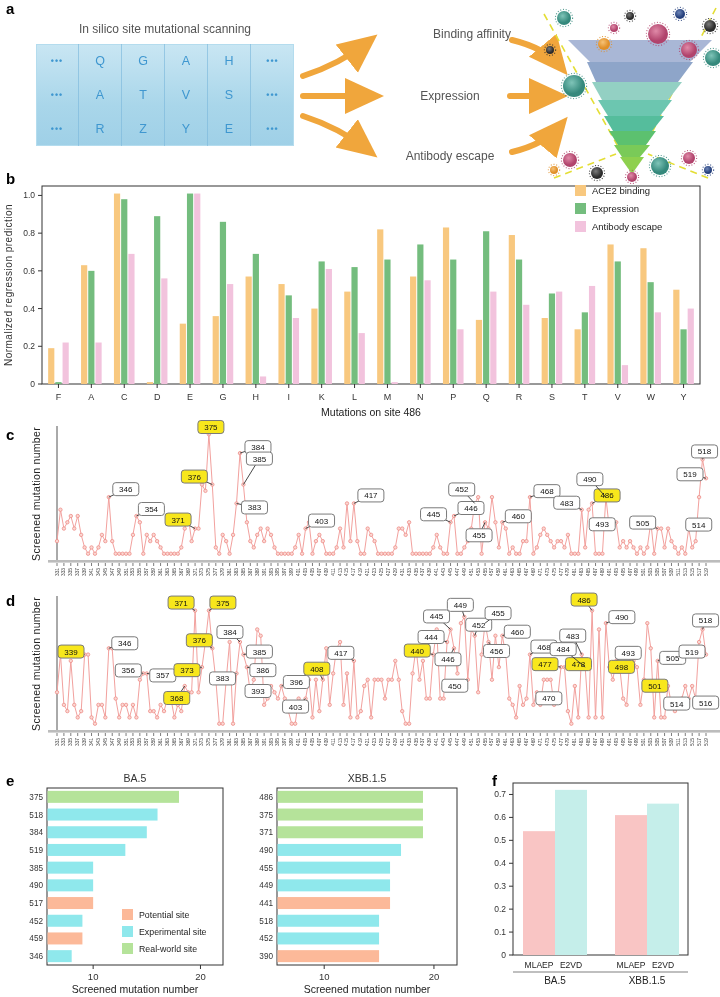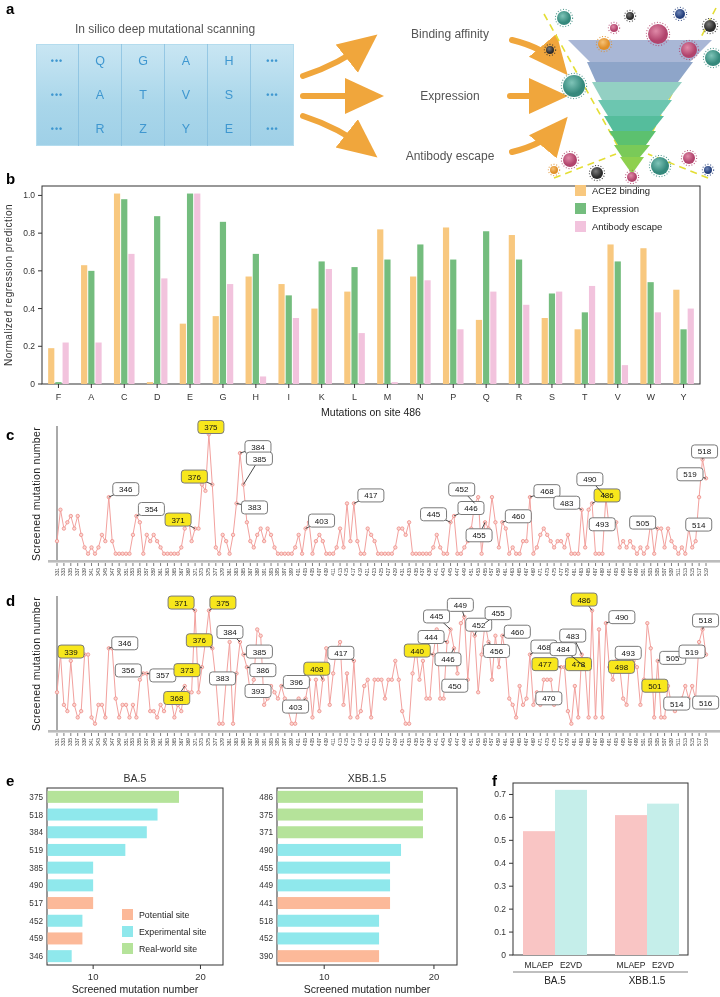--- a/index.html
+++ b/index.html
@@ -21,21 +21,21 @@
   .a-cell.dots{font-size:9px;letter-spacing:1px;font-weight:bold;}
   .a-out{position:absolute;width:150px;text-align:center;font-size:12px;color:#555;}
 </style>
 </head>
 <body>
 
 <div class="page">
 
   <div class="panel" style="left:0;top:0;width:720px;height:170px;">
     <span class="plabel" style="left:6px;top:0px;">a</span>
-    <div class="a-title">In silico deep mutational scanning</div>
+    <div class="a-title">In silico site mutational scanning</div>
     <div class="a-grid">
         <div class="a-cell dots">•••</div>
         <div class="a-cell">Q</div>
         <div class="a-cell">G</div>
         <div class="a-cell">A</div>
         <div class="a-cell">H</div>
         <div class="a-cell dots">•••</div>
         <div class="a-cell dots">•••</div>
         <div class="a-cell">A</div>
         <div class="a-cell">T</div>
@@ -59,21 +59,21 @@
       <g stroke="#f0a63c" stroke-width="6" fill="none" stroke-linecap="round">
         <path d="M303,76 Q340,64 368,42" marker-end="url(#ah)"></path>
         <path d="M303,96 L372,96" marker-end="url(#ah)"></path>
         <path d="M303,116 Q340,128 368,150" marker-end="url(#ah)"></path>
         <path d="M512,40 Q545,48 560,66" marker-end="url(#ah)"></path>
         <path d="M510,96 L556,96" marker-end="url(#ah)"></path>
         <path d="M512,152 Q545,144 560,126" marker-end="url(#ah)"></path>
       </g>
     </svg>
 
-    <div class="a-out" style="left:375px;top:27px;">Binding affinity</div>
+    <div class="a-out" style="left:397px;top:27px;">Binding affinity</div>
     <div class="a-out" style="left:375px;top:89px;">Expression</div>
     <div class="a-out" style="left:375px;top:149px;">Antibody escape</div>
 
     <svg width="180" height="172" style="position:absolute;left:540px;top:0;">
       <defs>
         <radialGradient id="gpink" cx="40%" cy="35%">
             <stop offset="0%" stop-color="#e08aa8"></stop>
             <stop offset="100%" stop-color="#b1436c"></stop>
           </radialGradient>
         <radialGradient id="gblk" cx="40%" cy="35%">

